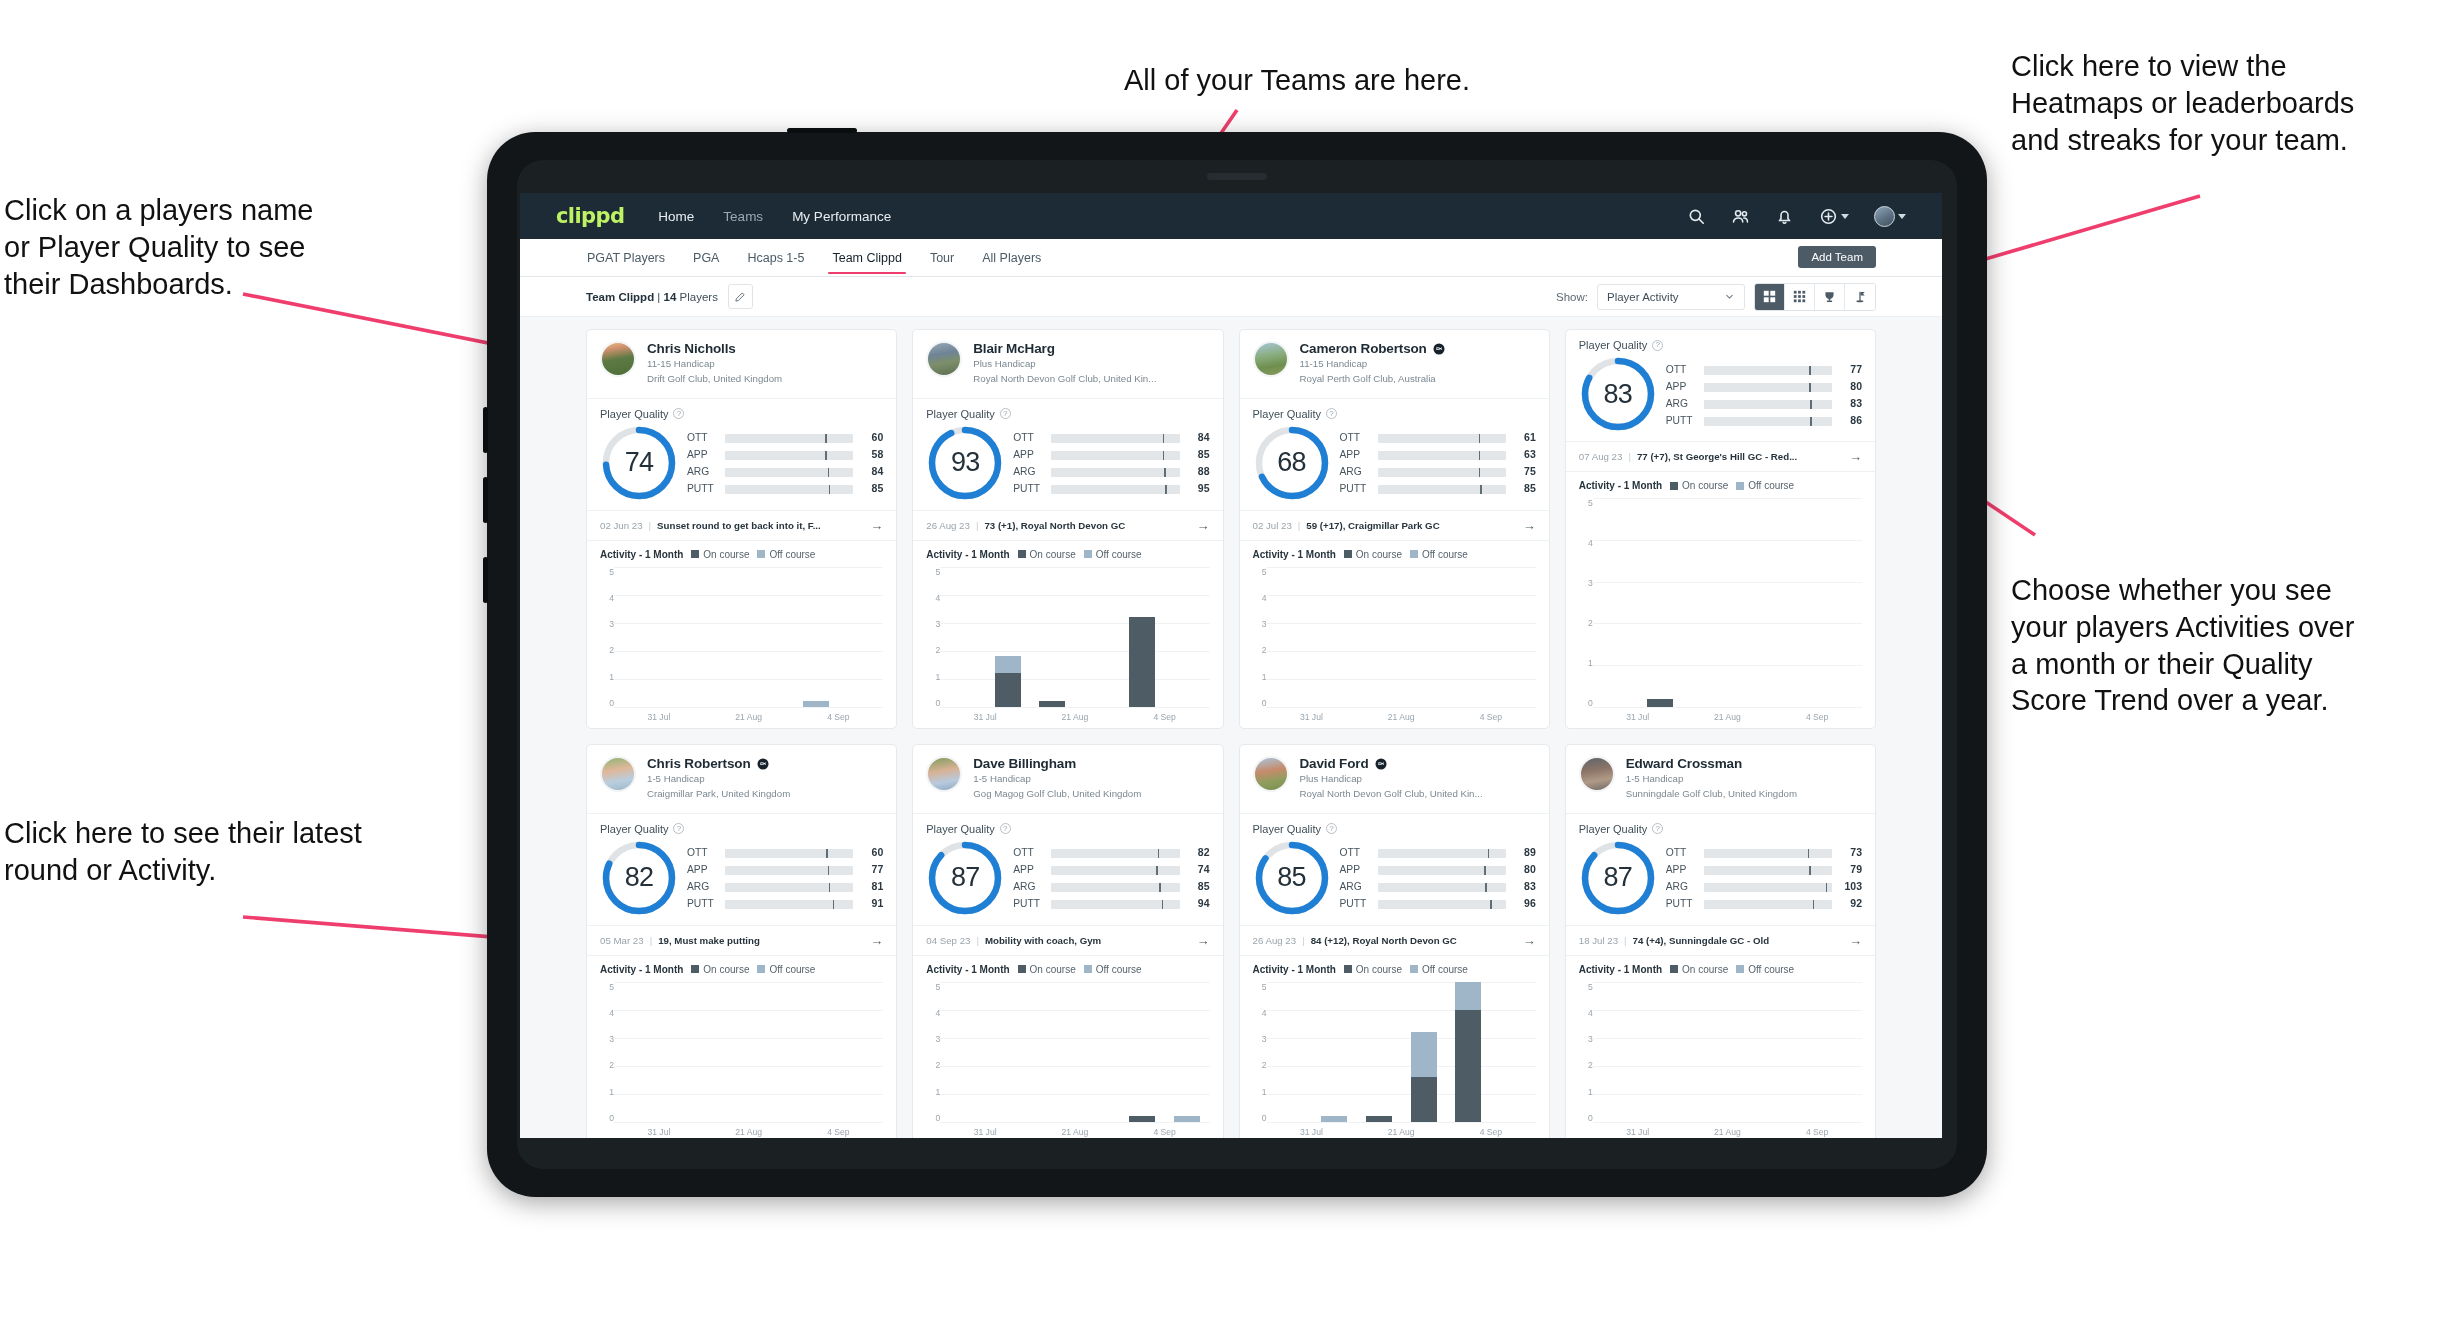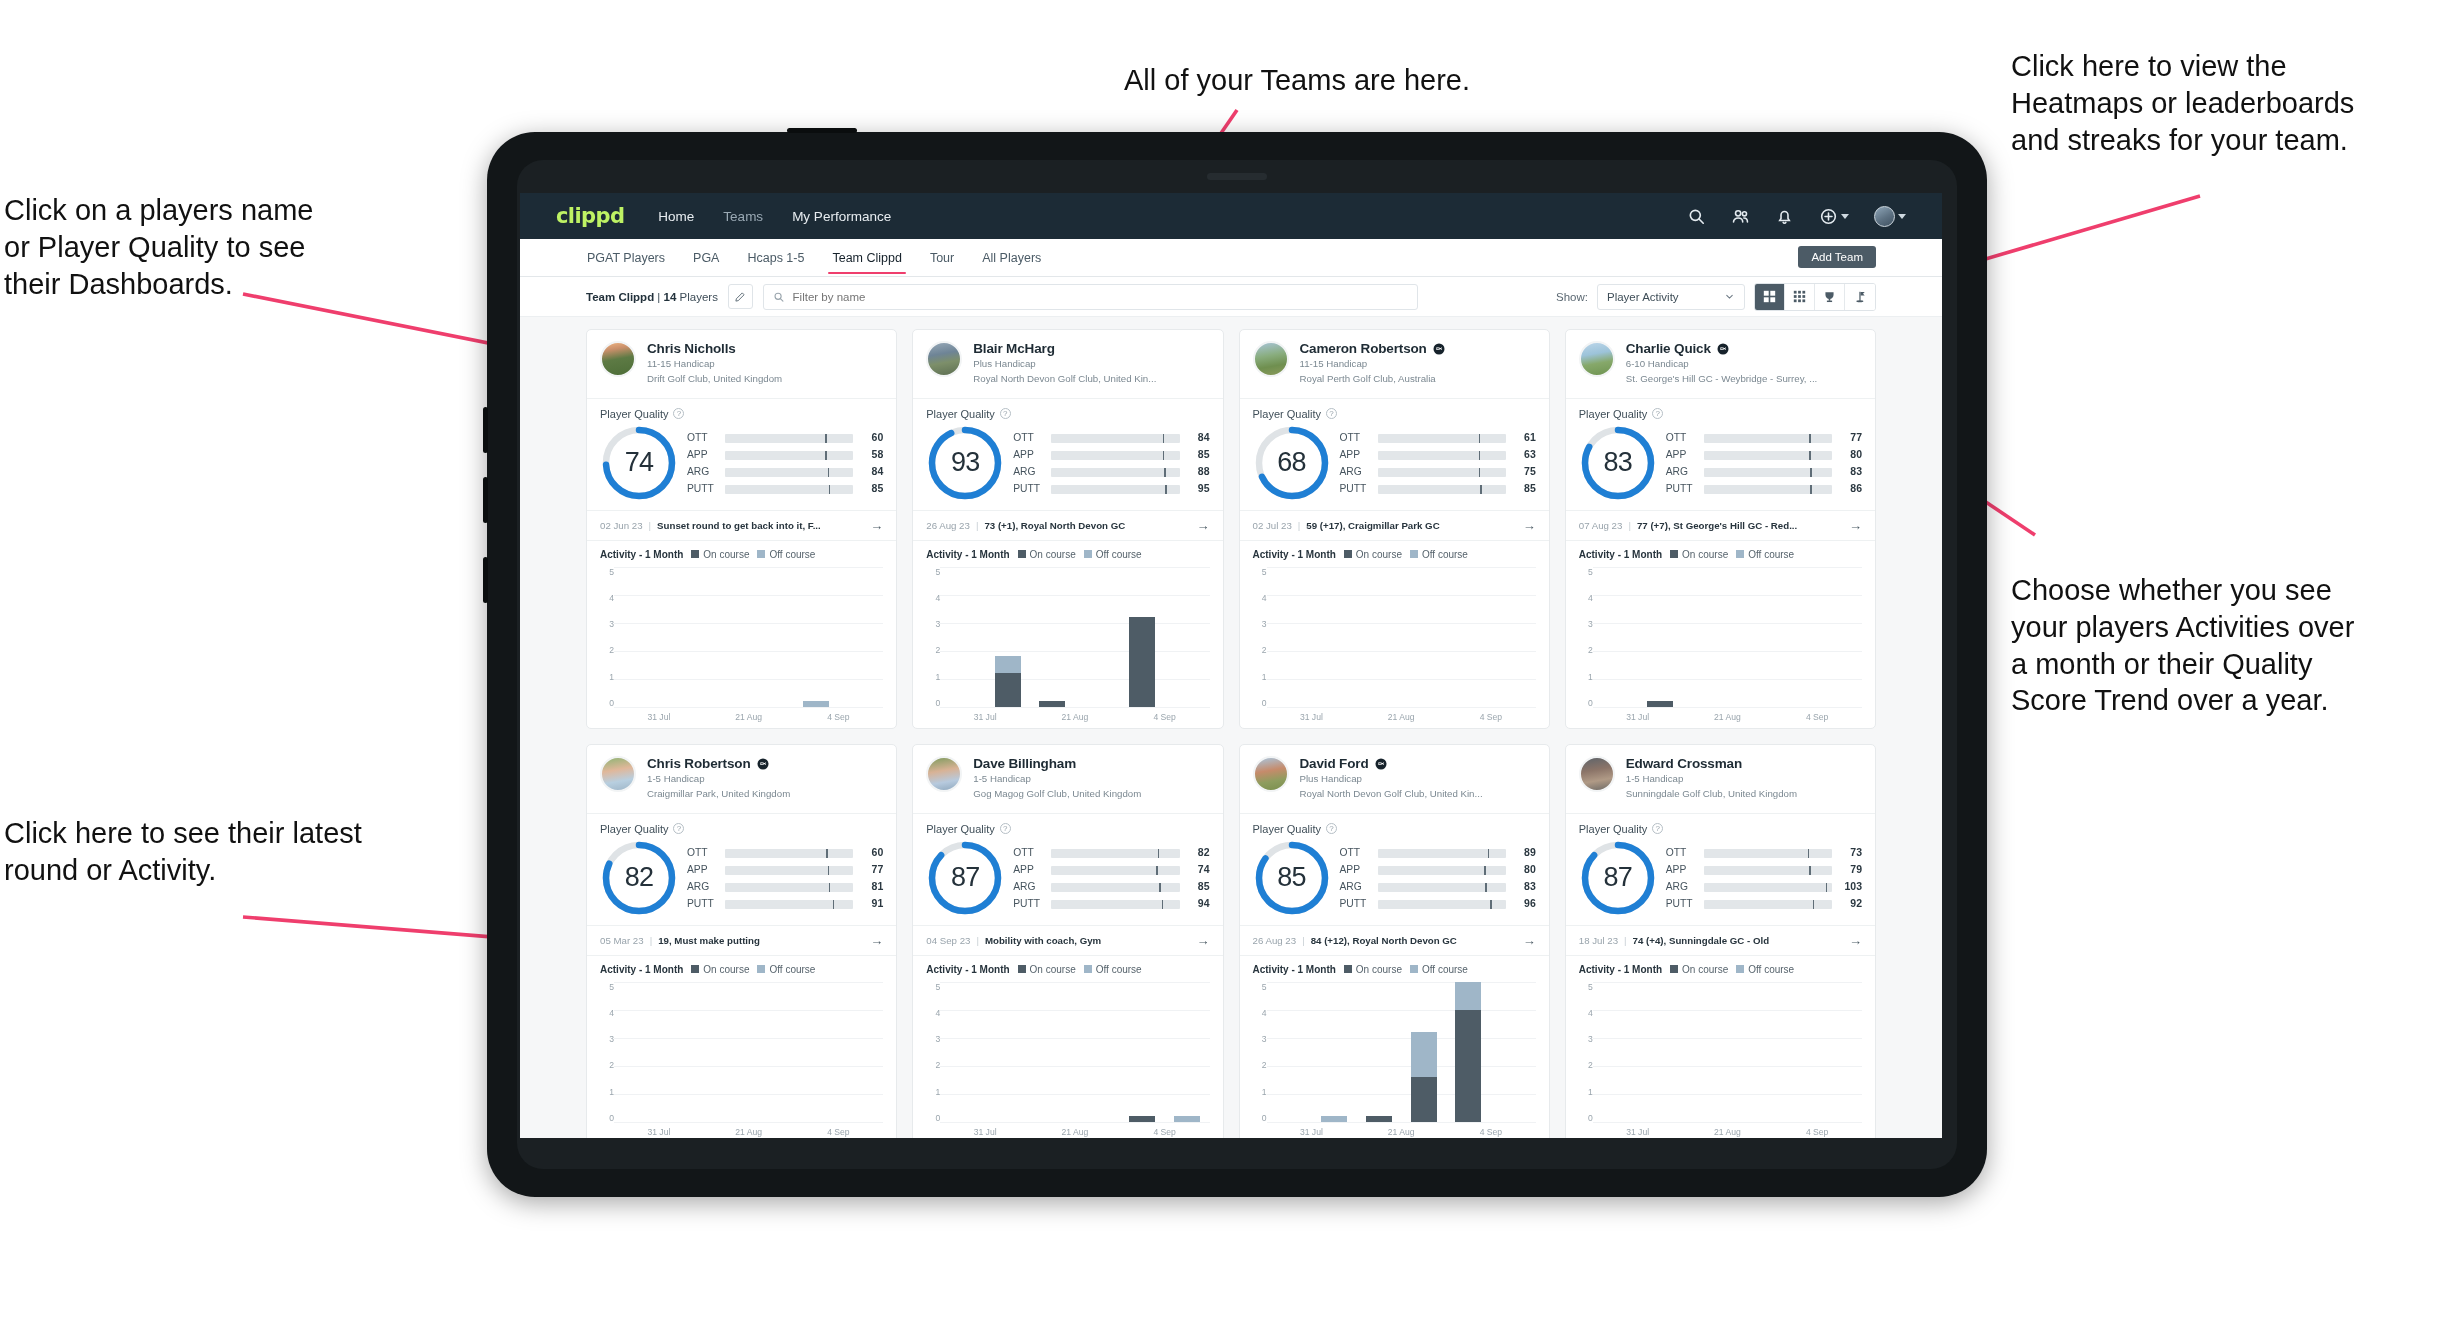--- a/index.html
+++ b/index.html
@@ -315,27 +315,20 @@
       <div class="team-label">
         <b>Team Clippd</b>
         <span>|</span>
         <b>14</b>
         <span>Players</span>
       </div>
       <div class="edit-btn">
         <svg width="12" height="12" viewBox="0 0 24 24" fill="none" stroke="#5d6b75" stroke-width="1.9">
           <path d="M16.5 3.8l3.7 3.7L8.4 19.3l-4.6.9.9-4.6z"></path>
         </svg>
-      </div>
-      <div class="searchbox">
-        <svg width="12" height="12" viewBox="0 0 24 24" fill="none" stroke="#9aa5ad" stroke-width="2.3" stroke-linecap="round">
-          <circle cx="10.5" cy="10.5" r="6.3"></circle>
-            <line x1="15.2" y1="15.2" x2="20.5" y2="20.5"></line>
-        </svg>
-        <input type="text" value="" placeholder="Filter by name" style="">
       </div>
       <div class="show-wrap">
         <span class="show-lbl">Show:</span>
         <div class="select">
           <span>Player Activity</span>
           <svg width="11" height="11" viewBox="0 0 24 24" fill="none" stroke="#6a7782" stroke-width="2.2" stroke-linecap="round">
             <polyline points="6,9.5 12,15.5 18,9.5"></polyline>
           </svg>
         </div>
         <div class="viewtoggle">
@@ -767,35 +760,20 @@
         <div class="xaxis">
                     <span class="xlab">31 Jul</span>
                     <span class="xlab">21 Aug</span>
                     <span class="xlab">4 Sep</span>
                   </div>
       </div>
     </div>
             </div>
           </div>
           <div class="card">
-            <div class="card-head">
-    <div class="pavatar" style="background-image:linear-gradient(170deg,#bcd6ea 0%,#9cc3d9 35%,#86a86a 62%,#6f9451 100%)"></div>
-    <div style="min-width:0">
-      <div class="pname-row">
-        <span class="pname">Charlie Quick</span>
-        <svg class="vbadge" viewBox="0 0 24 24">
-         <circle cx="12" cy="12" r="11" fill="#16222b"></circle>
-         <path d="M7 12.5c2.5 1 5 1 10-2.5" stroke="#fff" stroke-width="2" fill="none" stroke-linecap="round"></path>
-         <path d="M7 10c2.5-1 5-1 10 2.5" stroke="#fff" stroke-width="2" fill="none" stroke-linecap="round"></path>
-       </svg>
-      </div>
-      <div class="pmeta">6-10 Handicap</div>
-      <div class="pmeta">St. George's Hill GC - Weybridge - Surrey, ...</div>
-    </div>
-            </div>
             <div class="pq-sec">
     <div class="pq-title">
       <span>Player Quality</span>
       <span class="qmark">?</span>
     </div>
     <div class="pq-body">
       <div class="ring-wrap">
         <svg width="78" height="78" viewBox="0 0 78 78">
           <circle cx="39" cy="39" r="33" fill="none" stroke="#dfe3e6" stroke-width="6.5"></circle>
           <circle cx="39" cy="39" r="33" fill="none" stroke="#1f7fd4" stroke-width="6.5" stroke-linecap="round" stroke-dasharray="172.1 207.3"></circle>

